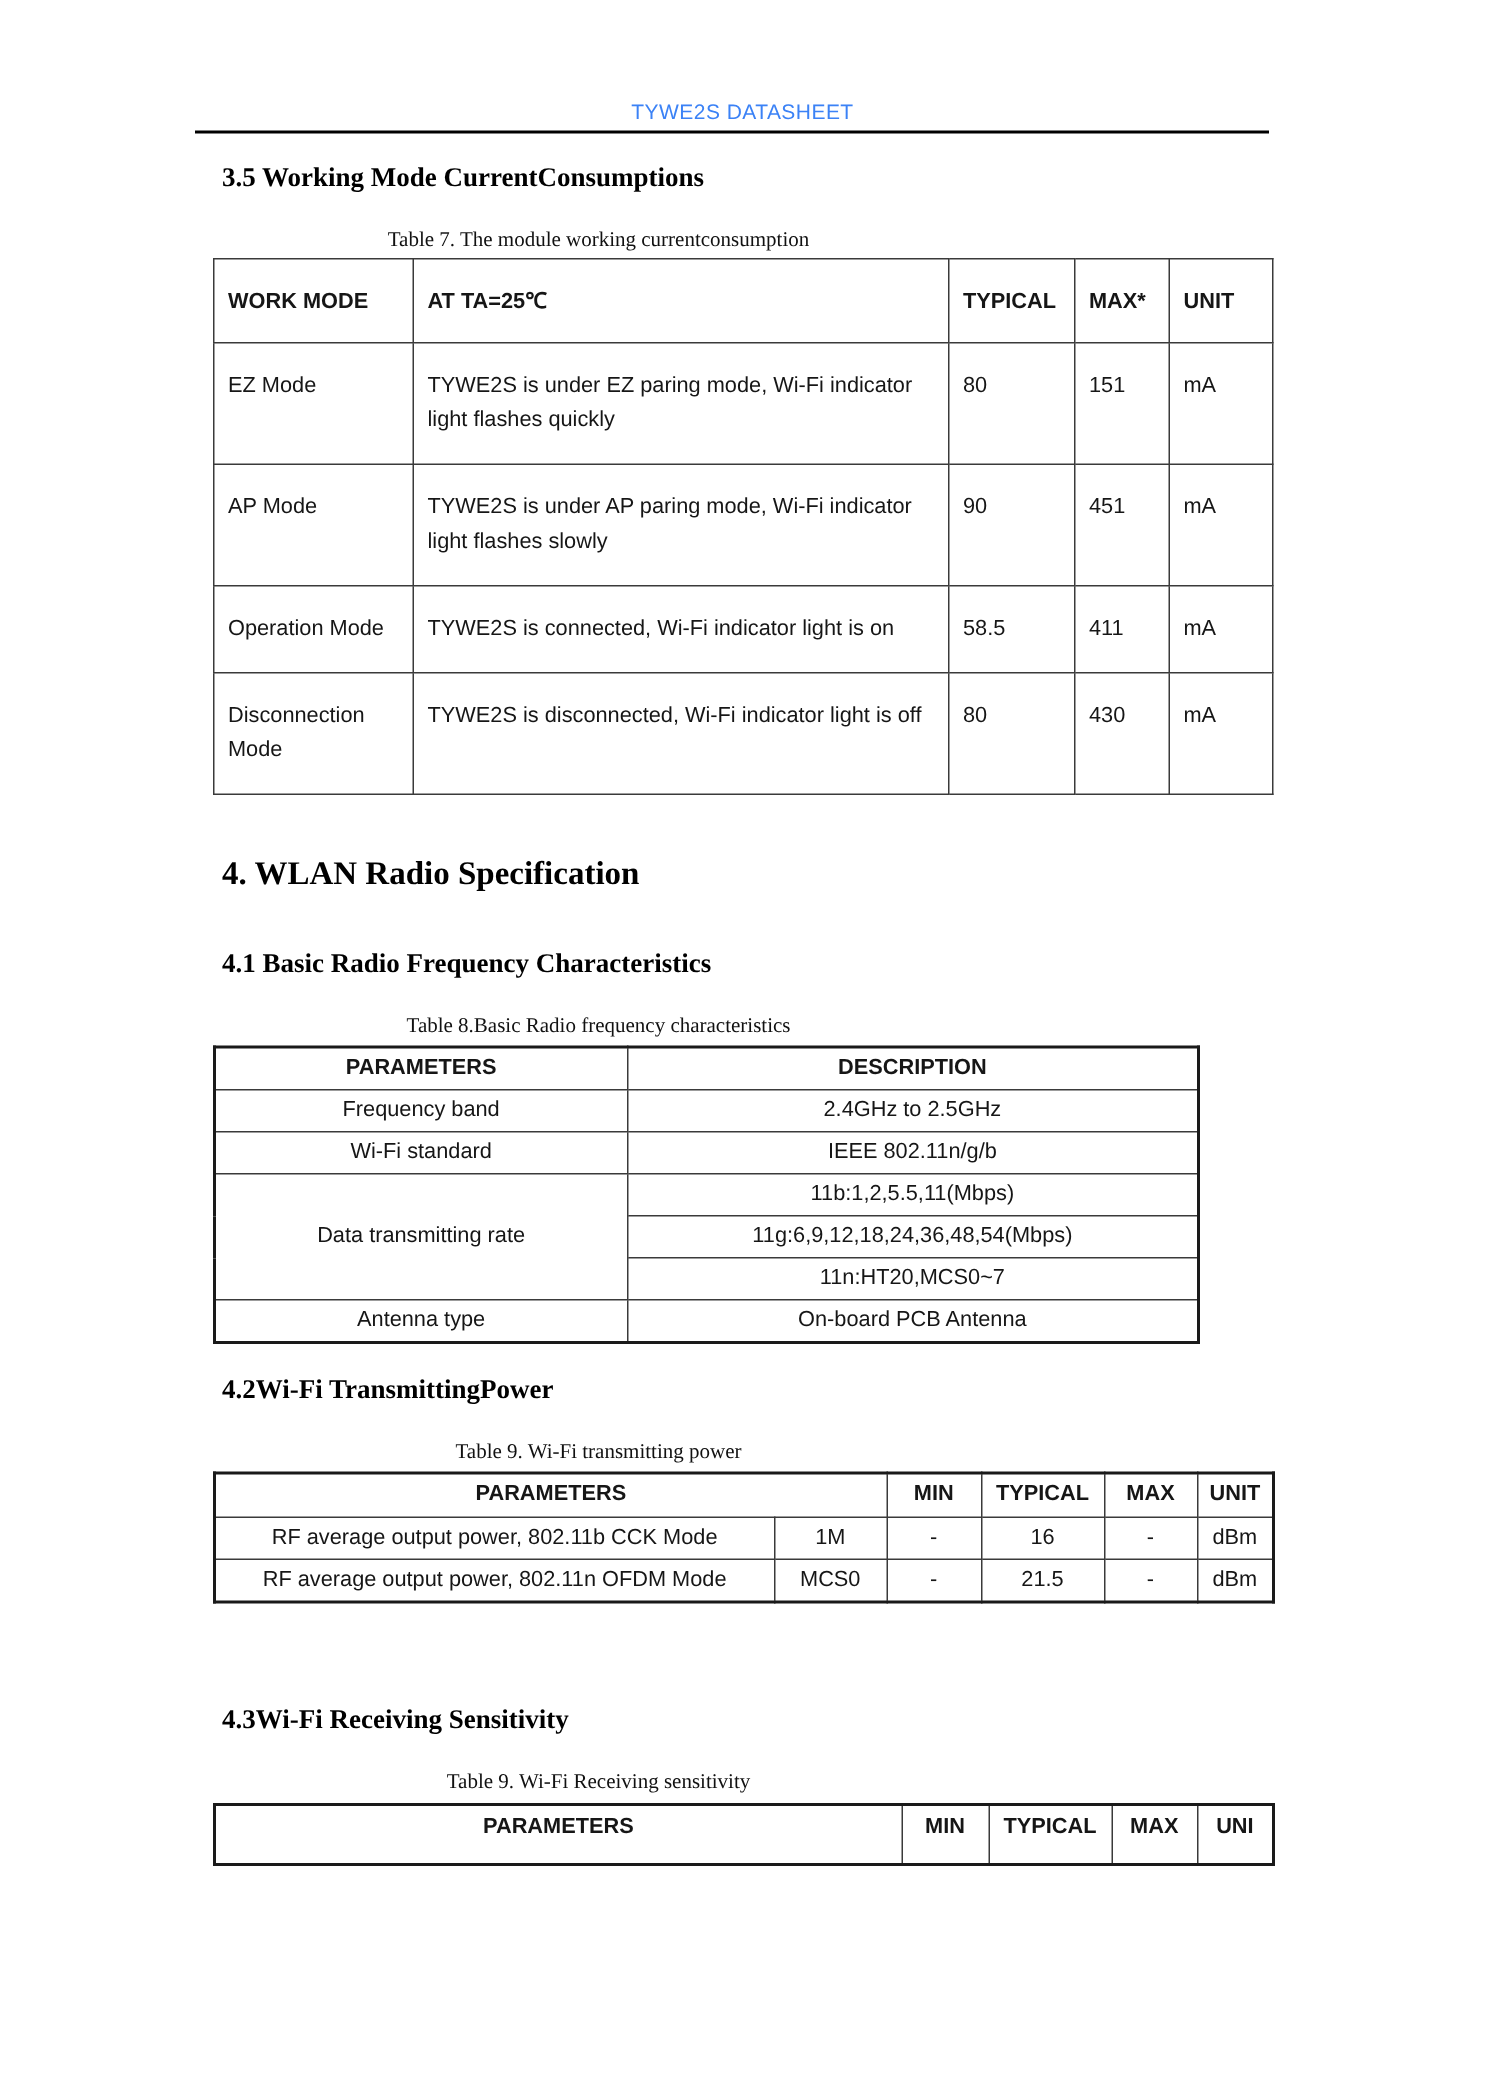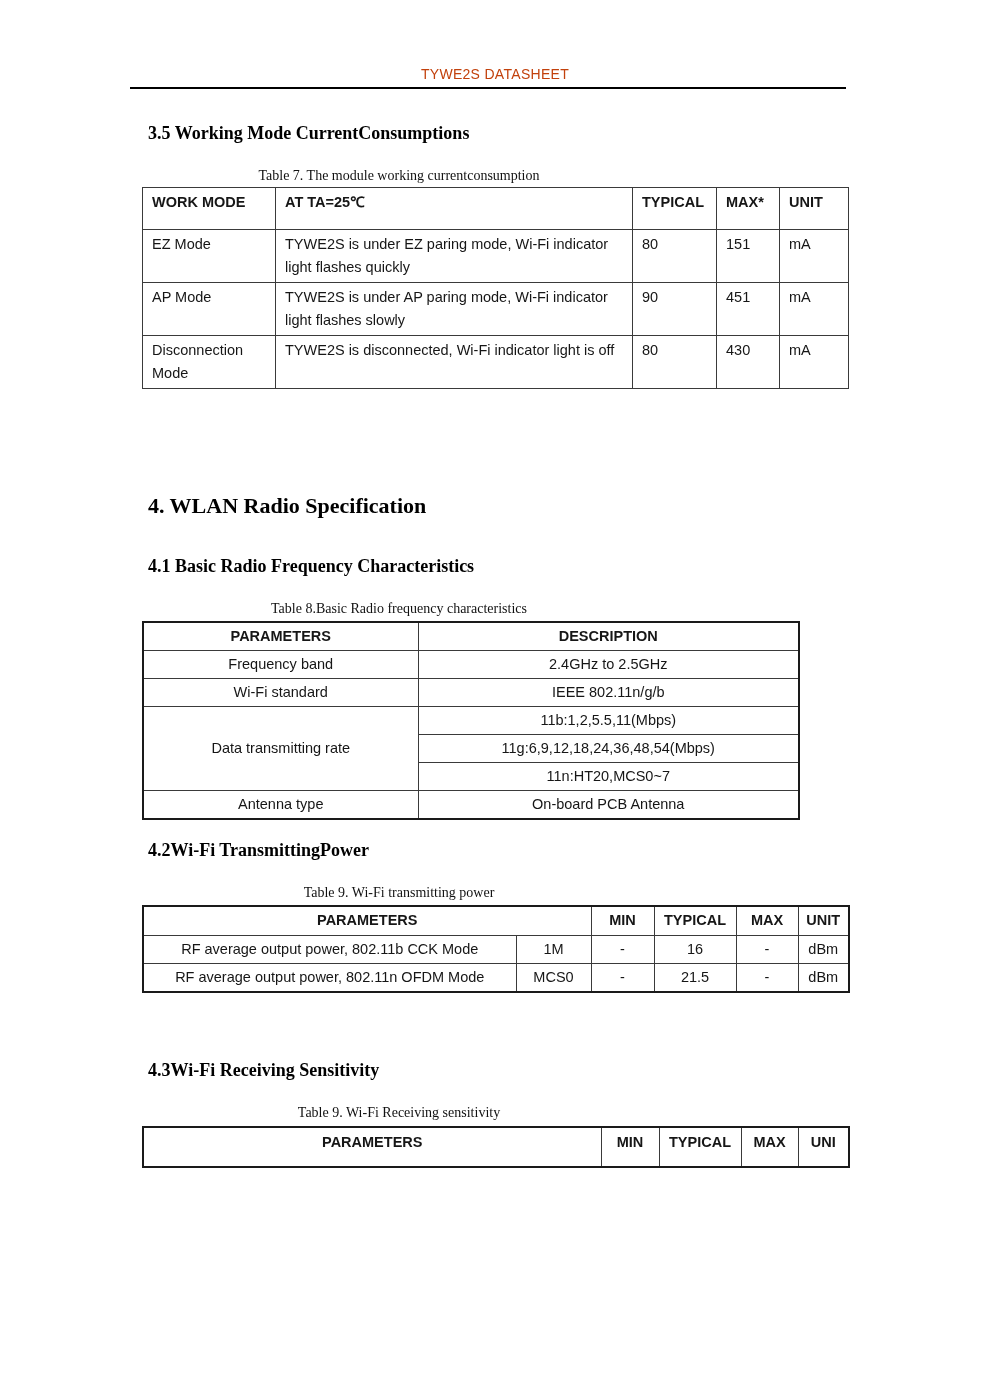--- a/index.html
+++ b/index.html
@@ -4,47 +4,47 @@
 <style>
   * { box-sizing: border-box; }
   html, body { margin: 0; padding: 0; background: #ffffff; }
   .page {
     width: 990px; height: 1400px; background: #ffffff;
     font-family: "Liberation Sans", sans-serif; color: #161616;
     overflow: hidden; position: relative; margin: 0 auto;
   }
 
   
-  .doc-header { padding-top: 66px; text-align: center; font-size: 14px; color: #c2410c; letter-spacing: 0.3px; }
+  .doc-header { padding-top: 66px; text-align: center; font-size: 14px; color: #3b82f6; letter-spacing: 0.3px; }
   .header-rule { margin: 5px 0 0 130px; width: 716px; border-bottom: 2px solid #000; }
 
   
   .h-serif { font-family: "Liberation Serif", serif; font-weight: bold; color: #000; margin: 0 0 0 148px; }
   .h-sub   { font-size: 18px; }
   .h-main  { font-size: 22px; }
-  .h35 { margin-top: 34px; }
-  .h4  { margin-top: 104px; }
+  .h35 { margin-top: 19px; }
+  .h4  { margin-top: 39px; }
   .h41 { margin-top: 37px; }
   .h42 { margin-top: 20px; }
   .h43 { margin-top: 67px; }
 
   
   .caption {
     font-family: "Liberation Serif", serif; font-size: 14px; color: #111;
     text-align: center; width: 798px; margin-top: 24px;
   }
 
   
   table { border-collapse: collapse; table-layout: fixed; margin-left: 142px; }
   th, td { border: 1px solid #3a3a3a; font-size: 14.5px; color: #161616; overflow: hidden; }
   th { font-weight: bold; }
 
   
   .t7 { width: 706px; margin-top: 3px; }
-  .t7 th, .t7 td { text-align: left; vertical-align: top; padding: 3px 9px; line-height: 23px; }
+  .t7 th, .t7 td { text-align: left; vertical-align: top; padding: 17px 9px; line-height: 23px; }
   .t7 th { padding-bottom: 15px; }
 
   
   .t8 { width: 656px; margin-top: 4px; border: 2px solid #1a1a1a; }
   .t8 th, .t8 td { text-align: center; vertical-align: middle; padding: 4px 8px; line-height: 19px; }
 
   
   .t9 { width: 706px; margin-top: 4px; border: 2px solid #1a1a1a; }
   .t9 th, .t9 td { text-align: center; vertical-align: top; padding: 4px 6px; line-height: 19px; }
   .t9 th { padding-bottom: 5px; }
@@ -87,20 +87,27 @@
       <td>TYWE2S is under EZ paring mode, Wi-Fi indicator light flashes quickly</td>
       <td>80</td>
       <td>151</td>
       <td>mA</td>
     </tr>
     <tr>
       <td>AP Mode</td>
       <td>TYWE2S is under AP paring mode, Wi-Fi indicator light flashes slowly</td>
       <td>90</td>
       <td>451</td>
+      <td>mA</td>
+    </tr>
+    <tr>
+      <td>Operation Mode</td>
+      <td>TYWE2S is connected, Wi-Fi indicator light is on</td>
+      <td>58.5</td>
+      <td>411</td>
       <td>mA</td>
     </tr>
     <tr>
       <td>Disconnection Mode</td>
       <td>TYWE2S is disconnected, Wi-Fi indicator light is off</td>
       <td>80</td>
       <td>430</td>
       <td>mA</td>
     </tr>
   </tbody>

